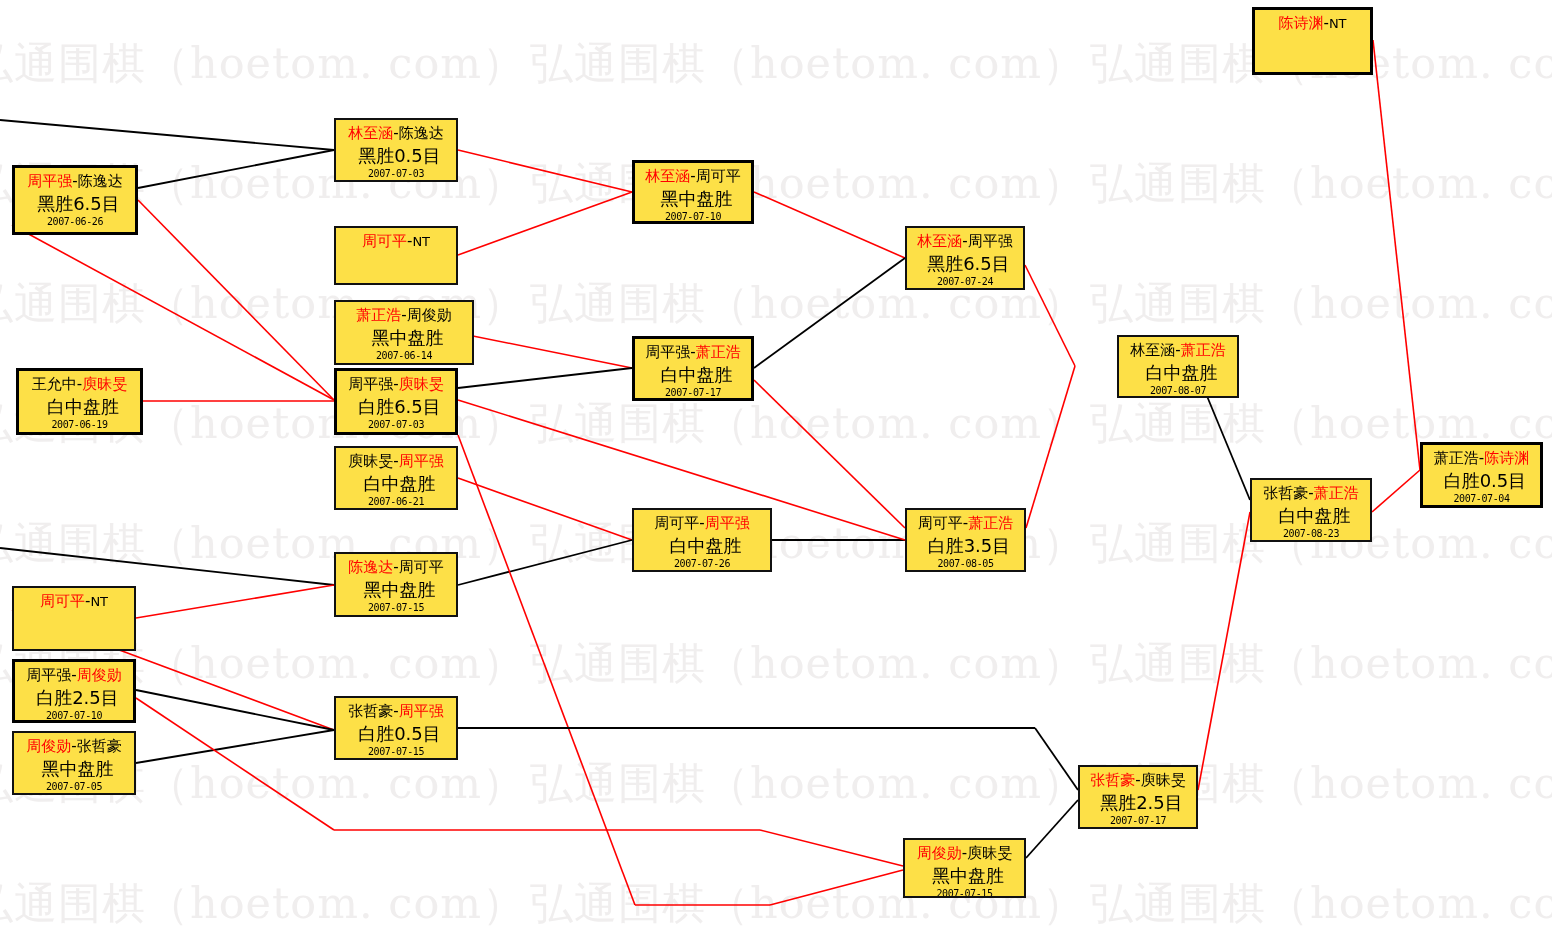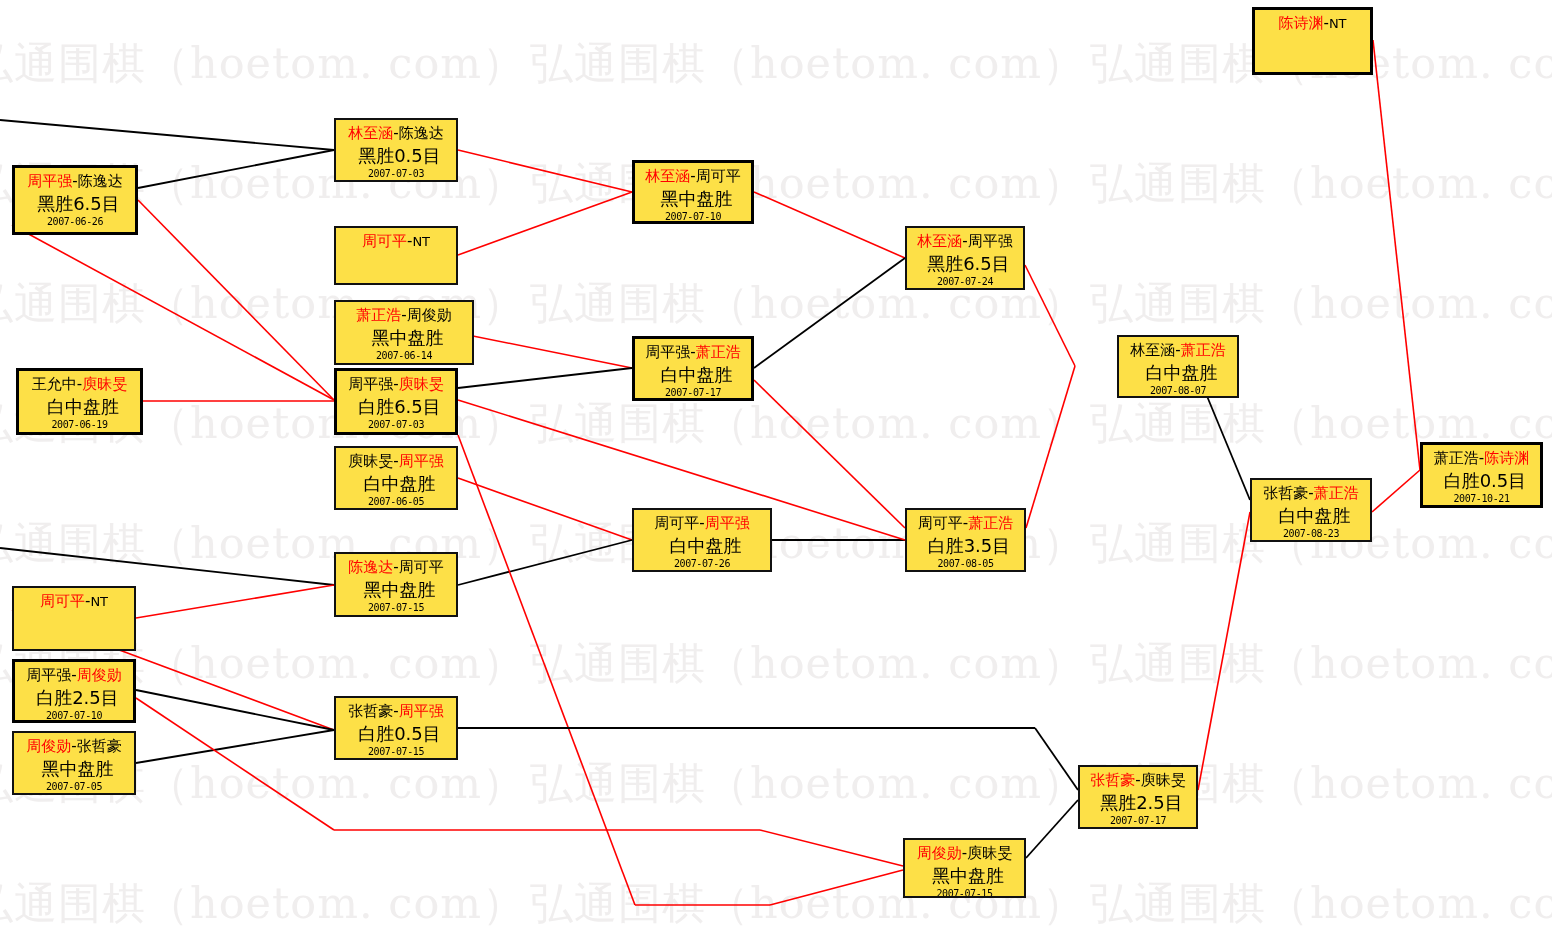--- a/index.html
+++ b/index.html
@@ -157,26 +157,26 @@
         <span class="ln date">2007-06-19</span>
       </div>
       <div class="node thick" style="left: 334px; top: 368px; width: 124px; height: 67px;">
         <span class="ln players pad-top"><span class="lose">周平强</span><span>-</span><span class="win">庾昧旻</span></span>
         <span class="ln result">白胜6.5目</span>
         <span class="ln date">2007-07-03</span>
       </div>
       <div class="node thin" style="left: 334px; top: 446px; width: 124px; height: 64px;">
         <span class="ln players pad-top"><span class="lose">庾昧旻</span><span>-</span><span class="win">周平强</span></span>
         <span class="ln result">白中盘胜</span>
-        <span class="ln date">2007-06-05</span>
+        <span class="ln date">2007-06-21</span>
       </div>
       <div class="node thick" style="left: 1420px; top: 442px; width: 123px; height: 66px;">
         <span class="ln players pad-top"><span class="lose">萧正浩</span><span>-</span><span class="win">陈诗渊</span></span>
         <span class="ln result">白胜0.5目</span>
-        <span class="ln date">2007-10-21</span>
+        <span class="ln date">2007-07-04</span>
       </div>
       <div class="node thin" style="left: 1250px; top: 478px; width: 122px; height: 64px;">
         <span class="ln players pad-top"><span class="lose">张哲豪</span><span>-</span><span class="win">萧正浩</span></span>
         <span class="ln result">白中盘胜</span>
         <span class="ln date">2007-08-23</span>
       </div>
       <div class="node thin" style="left: 632px; top: 508px; width: 140px; height: 64px;">
         <span class="ln players pad-top"><span class="lose">周可平</span><span>-</span><span class="win">周平强</span></span>
         <span class="ln result">白中盘胜</span>
         <span class="ln date">2007-07-26</span>

